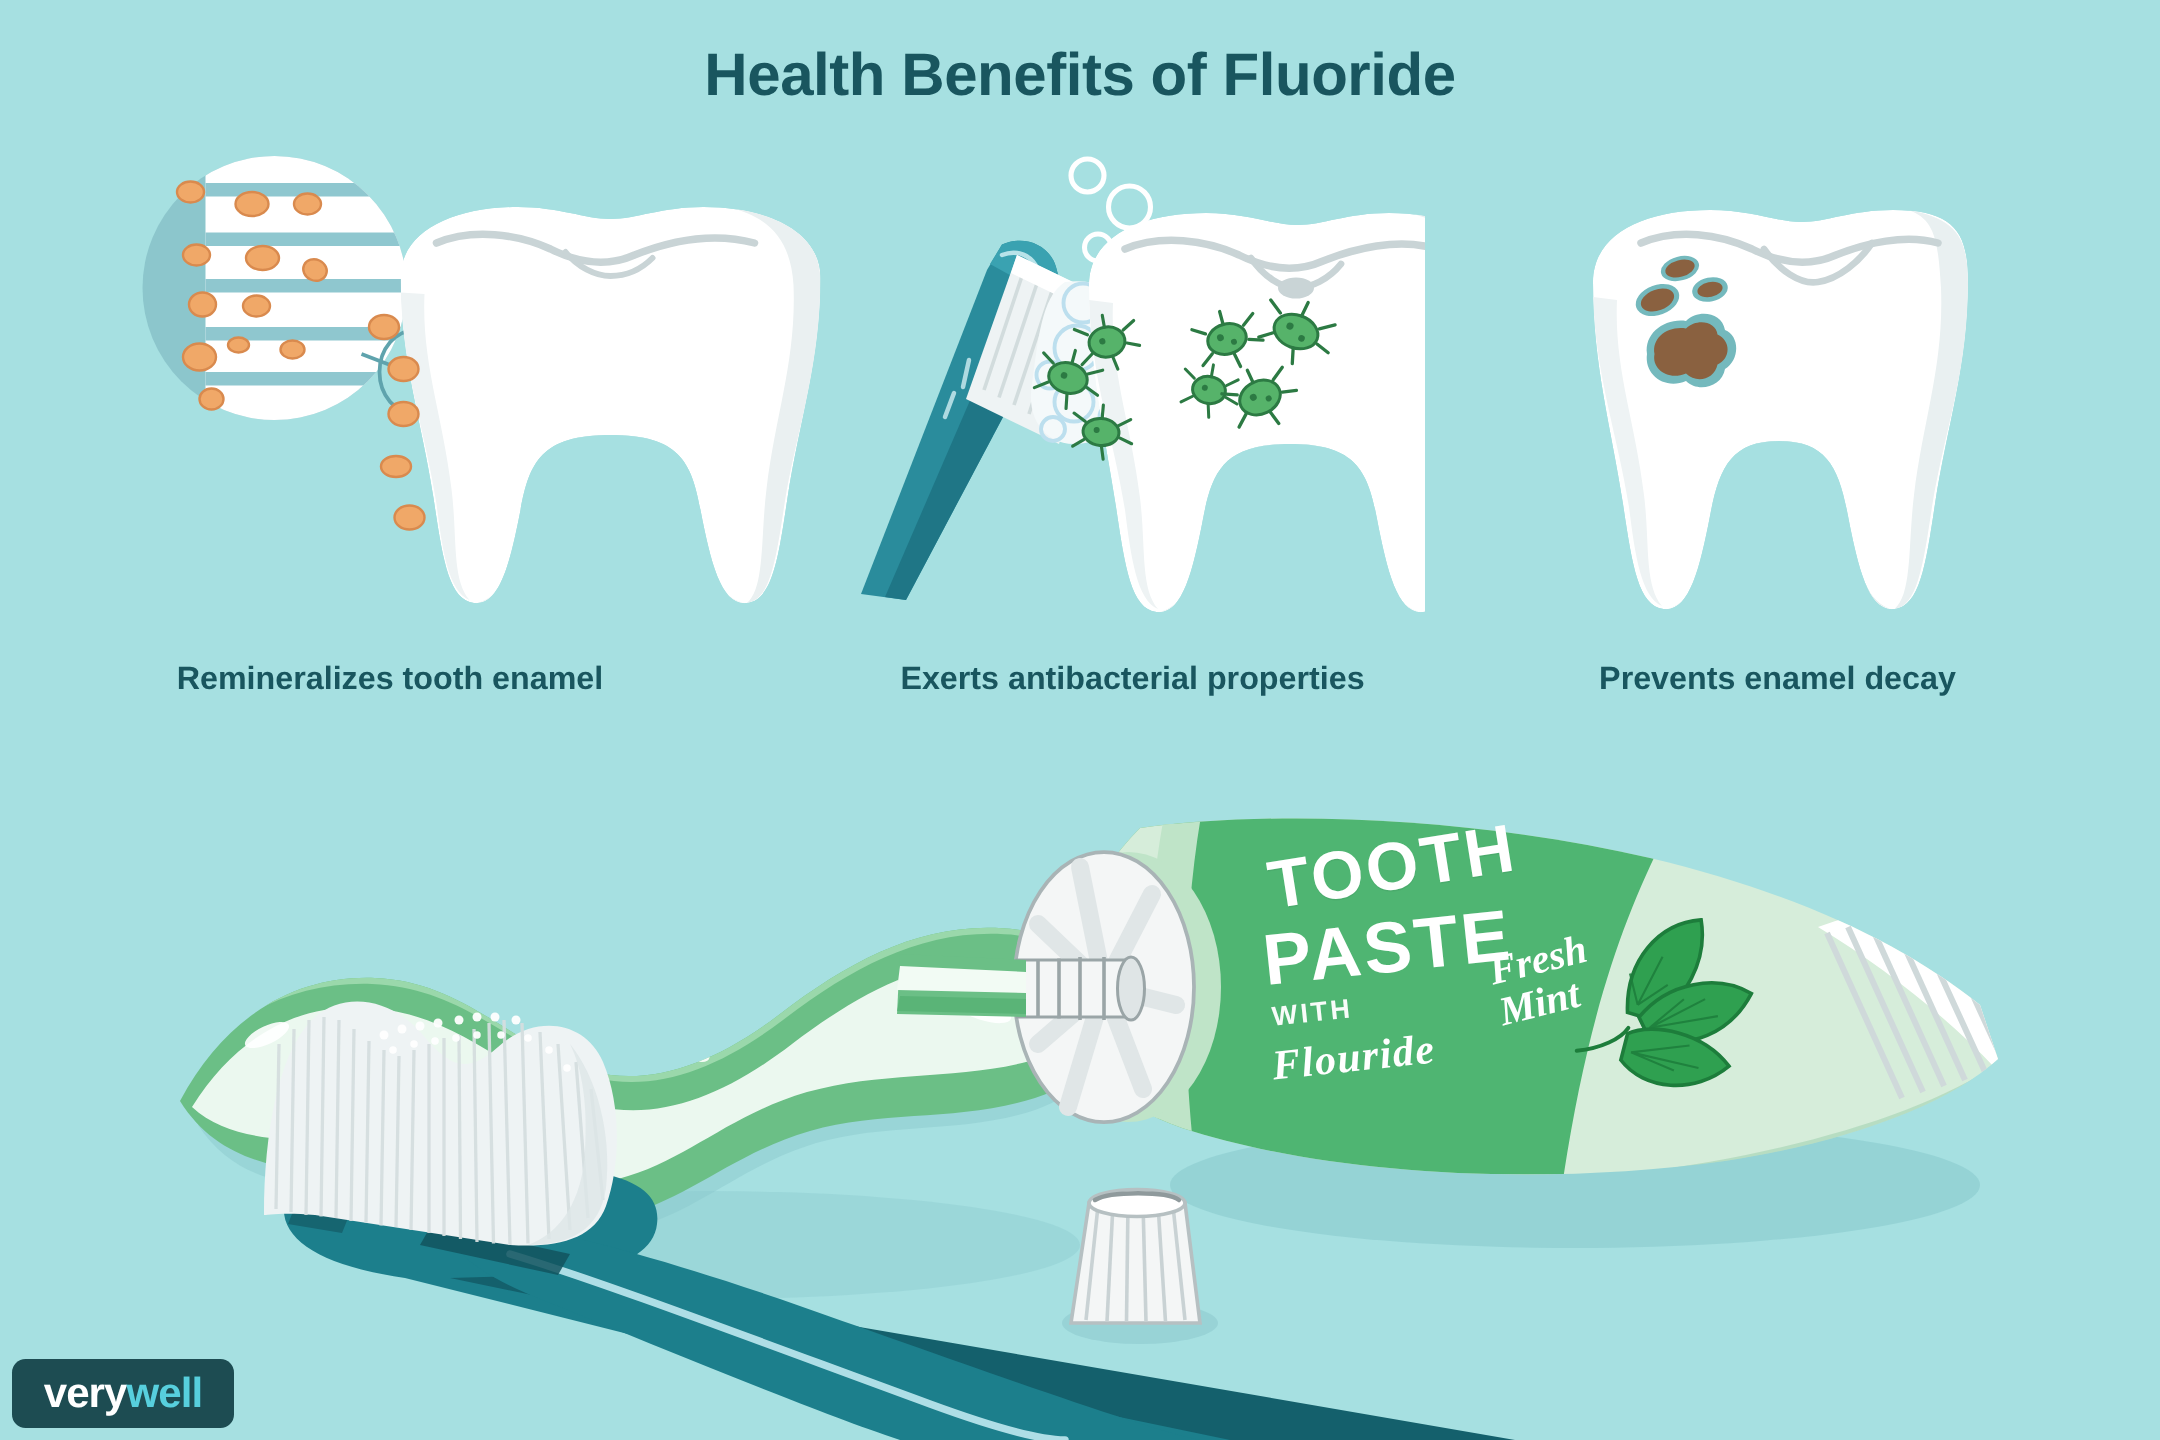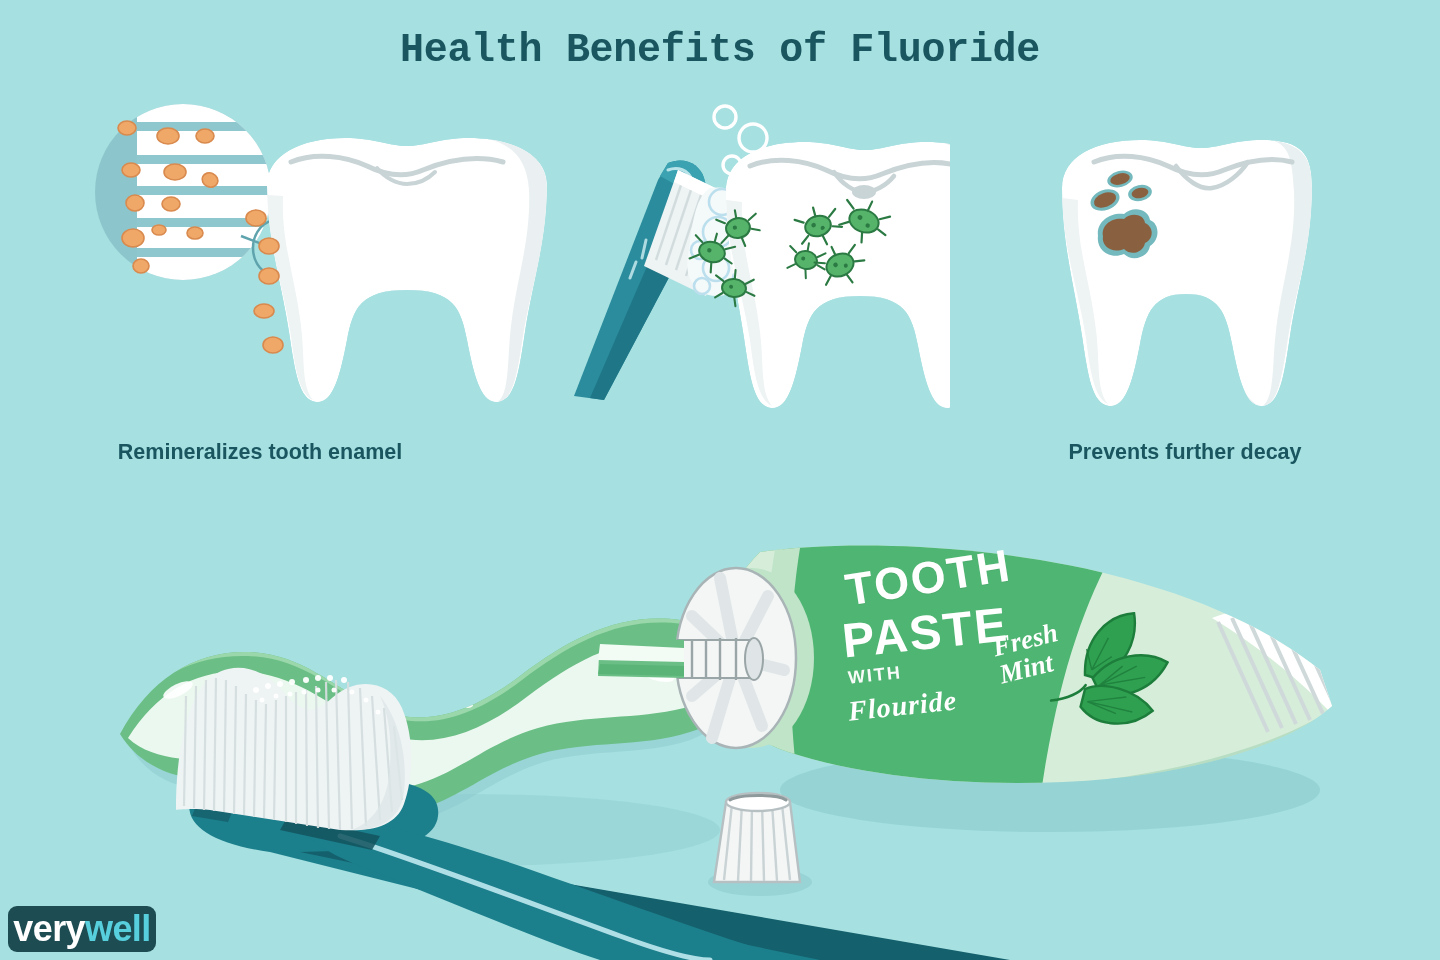--- a/index.html
+++ b/index.html
@@ -15,21 +15,21 @@
     width:1440px; height:960px;
     background:#a6e0e1;
   }
   
   .title{
     position:absolute; top:28px; left:0; width:1440px;
     text-align:center;
     font-size:40px; font-weight:bold;
     letter-spacing:-0.3px;
     color:#19565f;
-    font-family:Liberation Mono, monospace;
+    font-family:Liberation Sans, sans-serif;
   }
   
   .benefit{
     position:absolute;
     top:100px;
     height:410px;
   }
   .benefit .art{
     position:absolute; top:0; left:0;
     width:100%; height:330px;
@@ -58,21 +58,21 @@
 
   
   .logo{
     position:absolute; left:8px; bottom:8px;
     width:148px; height:46px;
     background:#1d4c52;
     border-radius:9px;
     display:flex; align-items:center; justify-content:center;
   }
   .logo-text{
-    font-size:36px; font-weight:bold; letter-spacing:-0.6px;
+    font-size:28px; font-weight:bold; letter-spacing:-0.6px;
     line-height:1;
   }
   .logo-very{ color:#ffffff; }
   .logo-well{ color:#57cfdd; }
 
   
   .tubetext{ position:absolute; color:#ffffff; font-weight:bold; }
 </style>
 </head>
 <body>
@@ -328,20 +328,21 @@
               <line x1="11" y1="-5" x2="19" y2="-10"></line>
               <line x1="13" y1="3" x2="21" y2="6"></line>
               <line x1="1" y1="9" x2="3" y2="18"></line>
               <line x1="-11" y1="6" x2="-18" y2="11"></line>
             </g>
             <circle cx="-3" cy="-1" r="2" fill="#2c7a43"></circle>
           </g>
         </g>
       </svg>
     </div>
+    <div class="caption">Exerts antibacterial properties</div>
   </div>
 
   <div class="benefit" id="b3">
     <div class="art">
       <svg viewBox="0 0 290 330" xmlns="http://www.w3.org/2000/svg">
         <defs>
           <clipPath id="toothclip3">
             <path d="M22,88 C22,56 56,40 100,40 C128,40 144,48 161,48
                      C178,48 194,40 222,40 C264,40 272,56 272,88
                      C272,144 258,184 250,236 C244,276 240,304 223,306
@@ -388,21 +389,21 @@
             <path d="M58,136 C56,122 70,112 84,114 C92,106 108,108 110,120
                      C120,124 120,140 110,146 C108,158 92,162 84,154
                      C70,160 56,150 58,136 Z" fill="#74b9bd"></path>
             <path d="M63,136 C61,125 72,117 84,119 C91,112 104,114 105,123
                      C114,127 114,139 105,143 C103,153 91,156 84,149
                      C72,154 61,146 63,136 Z" fill="#8a6140"></path>
           </g>
         </g>
       </svg>
     </div>
-    <div class="caption">Prevents further decay</div>
+    <div class="caption">Prevents enamel decay</div>
   </div>
 
   <div class="scene">
     <svg viewBox="0 0 1440 460" xmlns="http://www.w3.org/2000/svg">
       <defs>
         <clipPath id="tubeclip">
           <path d="M760,52 C846,40 980,44 1100,72 C1200,96 1270,130 1320,170
                    L1332,206 C1300,236 1230,262 1150,274
                    C1020,292 880,282 788,252 C742,236 716,210 712,178
                    C708,140 720,92 760,52 Z"></path>

